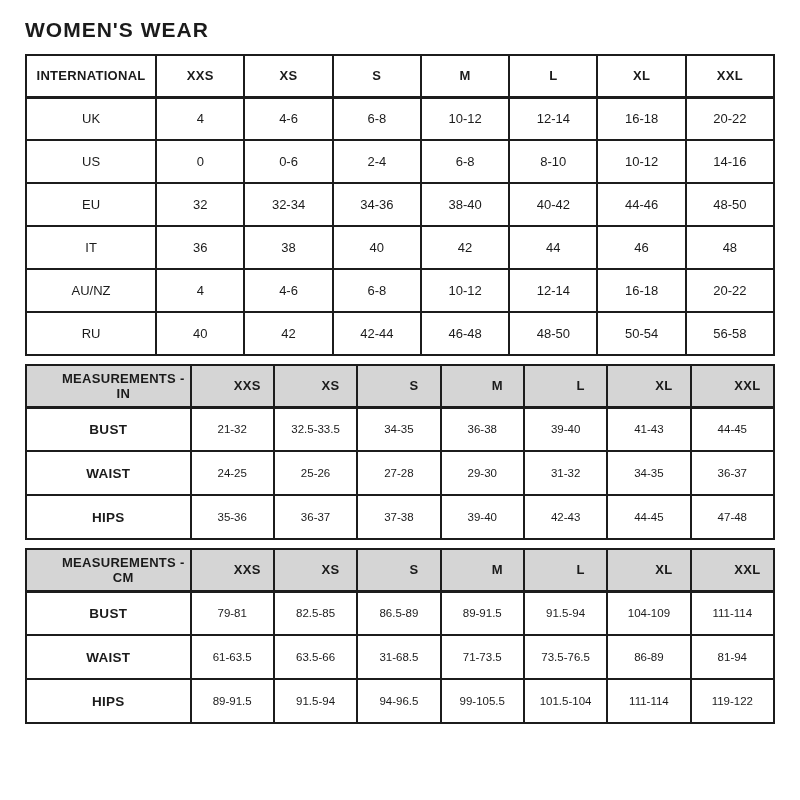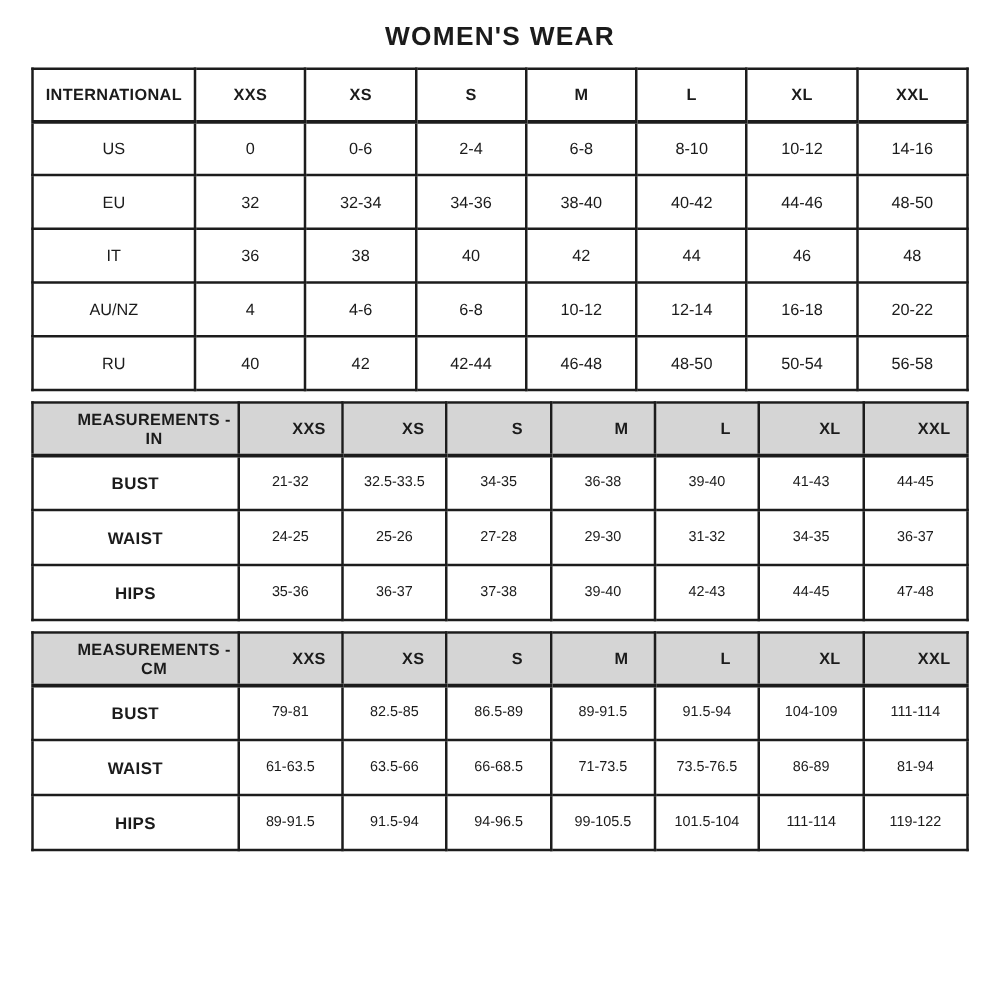--- a/index.html
+++ b/index.html
@@ -12,21 +12,21 @@
   html, body { margin: 0; padding: 0; }
   body {
     width: 800px; height: 800px; overflow: hidden;
     background: var(--bg);
     color: var(--text);
     font-family: "Liberation Sans", sans-serif;
   }
   .page { width: 800px; height: 800px; padding: 8px 25px 0; }
   h1 {
     margin: 10px 0 12px;
-    text-align: center;
+    text-align: left;
     font-size: 21px;
     font-weight: 700;
     letter-spacing: 1px;
   }
   table.tbl {
     border-collapse: collapse;
     width: 100%;
     table-layout: fixed;
     margin: 0 0 8px 0;
     background: var(--bg);
@@ -73,20 +73,30 @@
           <th>XS</th>
           <th>S</th>
           <th>M</th>
           <th>L</th>
           <th>XL</th>
           <th>XXL</th>
         </tr>
     </thead>
     <tbody>
         <tr>
+          <td class="label-col">UK</td>
+          <td>4</td>
+          <td>4-6</td>
+          <td>6-8</td>
+          <td>10-12</td>
+          <td>12-14</td>
+          <td>16-18</td>
+          <td>20-22</td>
+        </tr>
+        <tr>
           <td class="label-col">US</td>
           <td>0</td>
           <td>0-6</td>
           <td>2-4</td>
           <td>6-8</td>
           <td>8-10</td>
           <td>10-12</td>
           <td>14-16</td>
         </tr>
         <tr>
@@ -208,21 +218,21 @@
           <td>86.5-89</td>
           <td>89-91.5</td>
           <td>91.5-94</td>
           <td>104-109</td>
           <td>111-114</td>
         </tr>
         <tr>
           <td class="label-col">WAIST</td>
           <td>61-63.5</td>
           <td>63.5-66</td>
-          <td>66-68.5</td>
+          <td>31-68.5</td>
           <td>71-73.5</td>
           <td>73.5-76.5</td>
           <td>86-89</td>
           <td>81-94</td>
         </tr>
         <tr>
           <td class="label-col">HIPS</td>
           <td>89-91.5</td>
           <td>91.5-94</td>
           <td>94-96.5</td>

